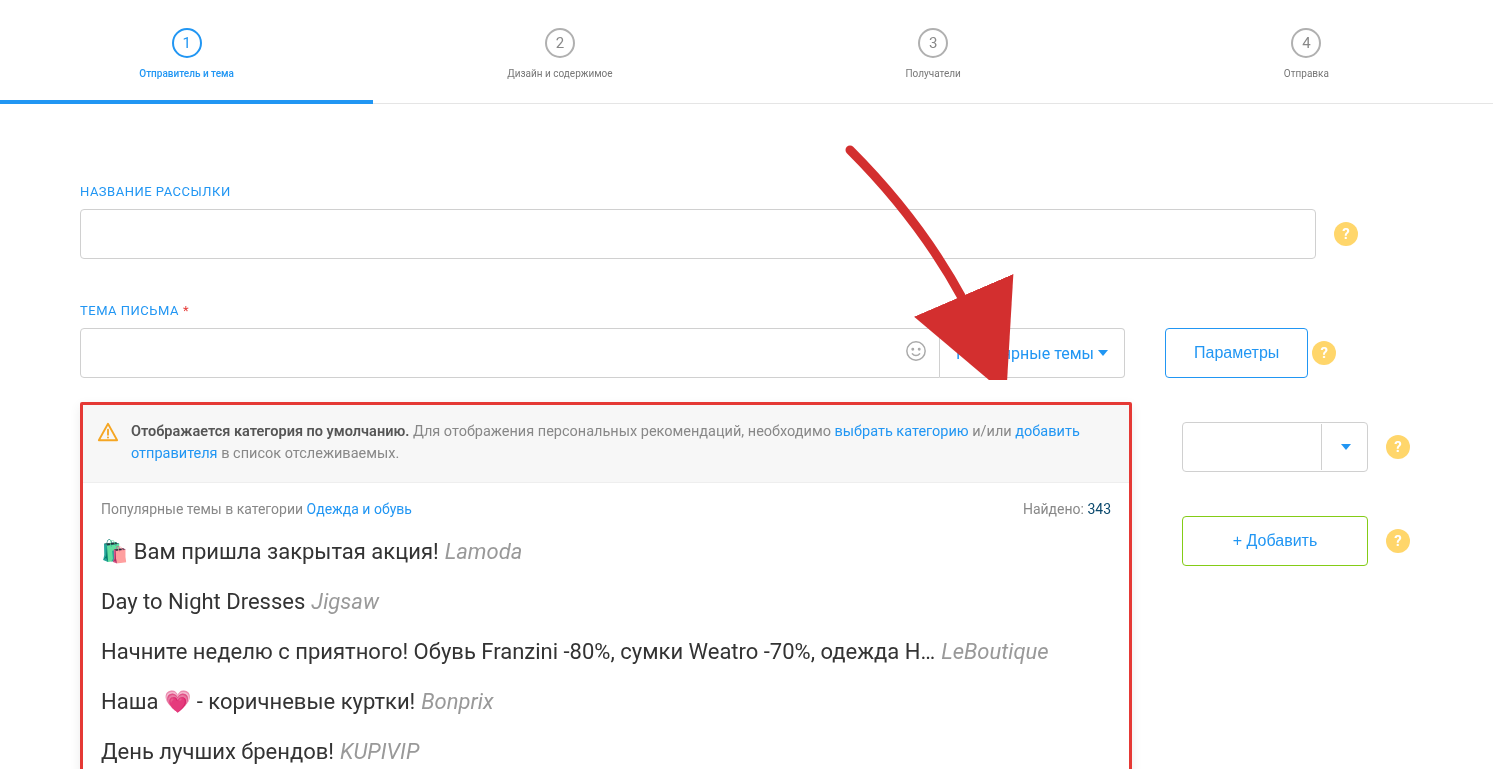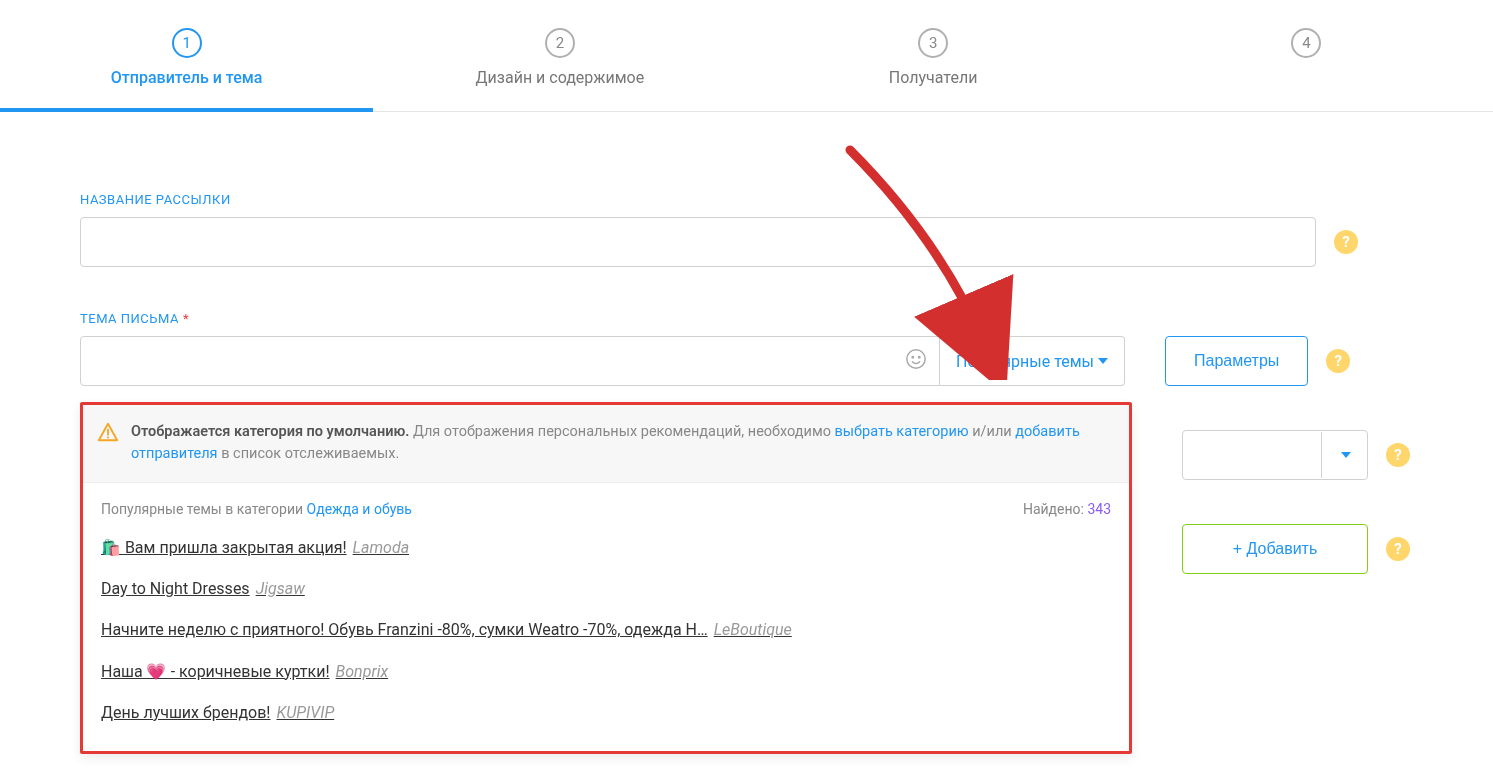--- a/index.html
+++ b/index.html
@@ -2,21 +2,21 @@
 <html><head>
 <meta charset="utf-8">
 <style>
   * { box-sizing: border-box; margin: 0; padding: 0; }
   body { font-family: -apple-system, BlinkMacSystemFont, "Segoe UI", Roboto, Arial, sans-serif; background: #fff; color: #333; width: 1493px; height: 769px; position: relative; overflow: hidden; }
 
   .stepper { display: flex; border-bottom: 1px solid #e5e5e5; }
   .step { flex: 1; text-align: center; padding: 28px 0 24px; position: relative; cursor: pointer; }
   .step-circle { width: 30px; height: 30px; border: 2px solid #b0b0b0; border-radius: 50%; display: inline-flex; align-items: center; justify-content: center; font-size: 15px; color: #888; margin-bottom: 10px; }
   .step.active .step-circle { border-color: #2196F3; color: #2196F3; }
-  .step-label { font-size: 16px; color: #777; }
+  .step-label { font-size: 10px; color: #777; }
   .step.active .step-label { color: #2196F3; font-weight: 500; }
   .step.active::after { content: ""; position: absolute; left: 0; right: 0; bottom: -1px; height: 4px; background: #2196F3; }
 
   .content { padding: 40px 80px 0 80px; position: relative; }
 
   .field-block { margin-bottom: 44px; position: relative; margin-top: 40px; }
   .field-label { font-size: 13px; color: #2196F3; letter-spacing: 0.5px; margin-bottom: 10px; display: block; text-transform: uppercase; }
   .req { color: #e53935; margin-left: 4px; }
   .input-wrap { flex: 1; position: relative; }
   input.text-input, .pseudo-input { width: 100%; height: 50px; border: 1px solid #d0d0d0; border-radius: 4px; padding: 0 14px; font-size: 15px; background: #fff; }
@@ -26,35 +26,35 @@
   .subject-dropdown { border: 1px solid #d0d0d0; border-left: none; border-radius: 0 4px 4px 0; height: 50px; display: flex; align-items: center; padding: 0 16px; color: #2196F3; font-size: 16px; cursor: pointer; background: #fff; white-space: nowrap; }
   .caret-down { display: inline-block; margin-left: 4px; width: 0; height: 0; border-left: 5px solid transparent; border-right: 5px solid transparent; border-top: 6px solid #2196F3; vertical-align: middle; }
 
   .params-btn { height: 50px; border: 1px solid #2196F3; color: #2196F3; background: #fff; border-radius: 4px; padding: 0 28px; font-size: 16px; cursor: pointer; }
 
   .help-badge { width: 24px; height: 24px; background: #ffd66b; border-radius: 50%; display: inline-flex; align-items: center; justify-content: center; color: #fff; font-weight: bold; font-size: 15px; cursor: pointer; flex-shrink: 0; }
 
   .name-row { display: flex; align-items: center; gap: 18px; width: 1278px; }
   .subject-outer-row { display: flex; align-items: center; gap: 40px; width: 1330px; }
   .subject-outer-row .left { flex: 0 0 1045px; display:flex; }
-  .subject-outer-row .right { display: flex; align-items: center; gap: 18px; flex: 1; }
+  .subject-outer-row .right { display: flex; align-items: center; gap: 4px; flex: 1; }
 
   
   .popular-panel { position: absolute; left: 80px; top: 402px; width: 1052px; border: 3px solid #e53935; border-radius: 2px; background: #fff; z-index: 5; box-shadow: 0 4px 12px rgba(0,0,0,0.08); }
   .panel-notice { background: #f7f7f7; padding: 16px 18px 16px 48px; position: relative; border-bottom: 1px solid #eee; font-size: 14.5px; color: #888; line-height: 1.55; }
   .panel-notice .warn-icon { position: absolute; left: 14px; top: 16px; width: 22px; height: 22px; }
   .panel-notice strong { color: #555; font-weight: 600; }
   .panel-notice a { color: #2196F3; text-decoration: none; }
 
   .panel-head { display: flex; justify-content: space-between; align-items: center; padding: 18px 18px 10px; font-size: 14px; color: #888; }
   .panel-head .cat-link { color: #2196F3; }
-  .panel-head .count { color: #8b5cf6; }
+  .panel-head .count { color: #0c4a6e; }
 
   .panel-list { padding: 0 18px 18px; }
-  .suggestion { font-size: 16px; color: #333; padding: 9px 0; line-height: 1.45; cursor: pointer; text-decoration: underline; }
+  .suggestion { font-size: 22px; color: #333; padding: 9px 0; line-height: 1.45; cursor: pointer; }
   .suggestion .brand { color: #999; font-style: italic; margin-left: 6px; }
 
   
   .hidden-select-row { display: flex; align-items: center; gap: 18px; width: 1330px; margin-bottom: 44px; position: relative; }
   .hidden-select-row .spacer { flex: 0 0 1084px; }
   .hidden-select { flex: 1; border: 1px solid #d0d0d0; border-radius: 4px; height: 50px; display: flex; align-items: center; justify-content: flex-end; padding: 0 2px 0 10px; }
   .hidden-select .arrow-box { width: 44px; height: 46px; border-left: 1px solid #d0d0d0; display:flex; align-items:center; justify-content:center;}
   .hidden-select .arrow-box .caret-down { border-top-color:#2196F3; }
 
   .add-row { display: flex; align-items: center; gap: 18px; width: 1330px; position: relative; }
@@ -77,20 +77,21 @@
   <div class="step">
     <div class="step-circle">2</div>
     <div class="step-label">Дизайн и содержимое</div>
   </div>
   <div class="step">
     <div class="step-circle">3</div>
     <div class="step-label">Получатели</div>
   </div>
   <div class="step">
     <div class="step-circle">4</div>
+    <div class="step-label">Отправка</div>
   </div>
 </div>
 
 <div class="content">
 
   <div class="field-block">
     <label class="field-label">НАЗВАНИЕ РАССЫЛКИ</label>
     <div class="name-row">
       <div class="input-wrap">
         <input type="text" class="text-input" value="" style="">

